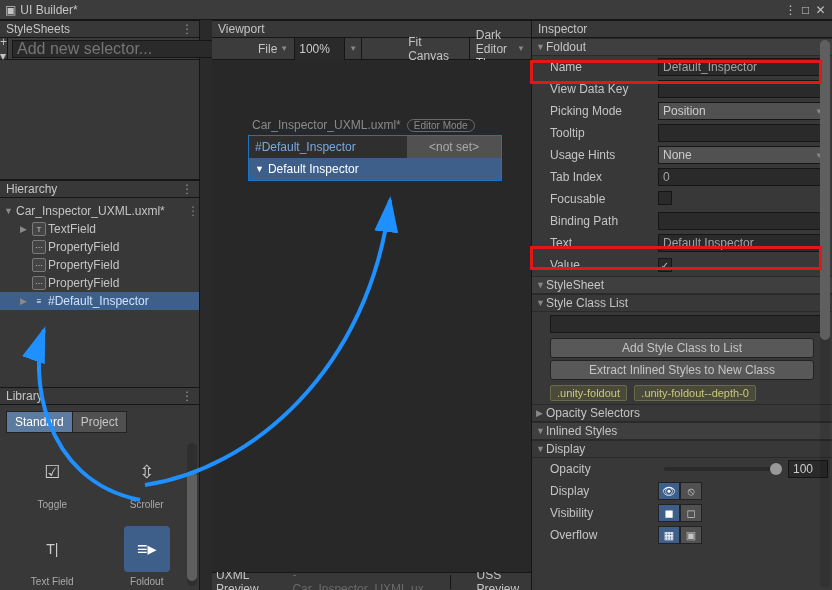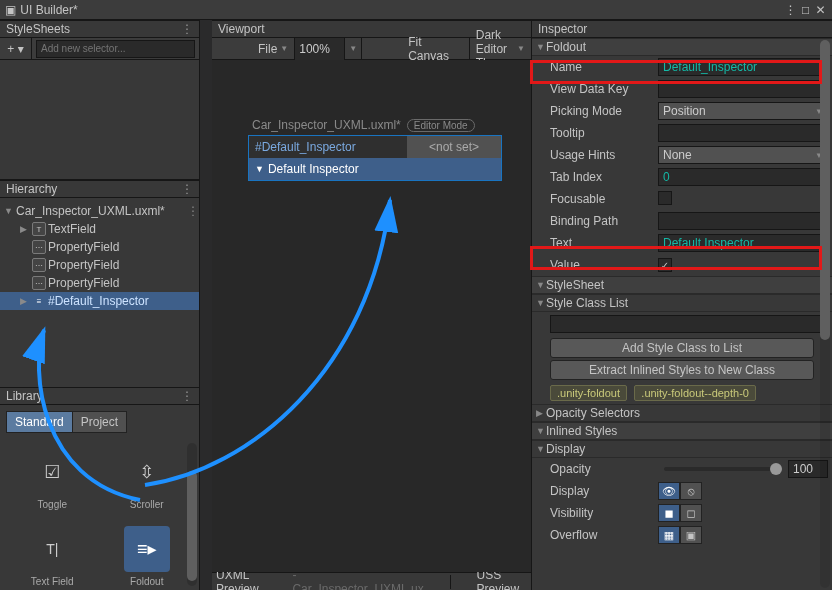--- a/index.html
+++ b/index.html
@@ -11,21 +11,21 @@
   .main { display: flex; height: 570px; }
 
   
   .leftcol { width: 200px; display: flex; flex-direction: column; border-right: 1px solid #161616; }
   .pane-header { background: #383838; height: 18px; padding: 2px 6px; display: flex; align-items: center; border-bottom: 1px solid #161616; border-top: 1px solid #161616; }
   .pane-header .label { flex: 1; }
   .pane-header .more { color: #999; }
 
   .stylesheets-toolbar { display: flex; align-items:center; border-bottom: 1px solid #161616; height: 22px; background:#3c3c3c; }
   .addbtn { width: 32px; height: 22px; display: flex; align-items: center; justify-content: center; border-right:1px solid #161616; }
-  .selector-input { flex:1; background:#2a2a2a; border:1px solid #161616; height:18px; padding:0 4px; color:#888; margin:0 4px; font-size:10px;}
+  .selector-input { flex:1; background:#2a2a2a; border:1px solid #161616; height:18px; padding:0 4px; color:#888; margin:0 4px; font-size:16px;}
   .stylesheets-body { height: 120px; background:#383838; border-bottom:1px solid #161616;}
 
   .hierarchy-body { flex:1; background:#383838; }
   .tree-root { padding:4px 0 0 0;}
   .tree-row { display:flex; align-items:center; height:18px; padding-left:4px; gap:2px;}
   .tree-row.indent1 { padding-left: 20px;}
   .tree-row.sel { background:#3e5f8a; color:#fff;}
   .foldout-tri { width:10px; color:#8a8a8a; font-size:9px;}
   .type-icon { width:14px; height:14px; display:inline-flex; align-items:center; justify-content:center; border:1px solid #7a7a7a; border-radius:2px; font-size:8px; background:#444;}
   .foldout-icon { width:14px; height:14px; display:inline-flex; align-items:center; justify-content:center; font-size:8px;}
@@ -71,21 +71,21 @@
   .rightcol { width:300px; display:flex; flex-direction:column; background:#383838;}
   .insp-body { flex:1; overflow-y:auto; position:relative;}
   .insp-scroll { position:absolute; right:2px; top:2px; bottom:2px; width:10px; background:rgba(0,0,0,0.1); border-radius:5px;}
   .insp-sthumb { position:absolute; left:0; right:0; top:0; height:300px; background:#5f5f5f; border-radius:5px;}
   .insp-header { height:18px; background:#3f3f3f; display:flex; align-items:center; padding:0 4px; border-top:1px solid #2a2a2a; border-bottom:1px solid #2a2a2a;}
   .insp-header .tri { font-size:9px; width:10px; color:#888;}
   .insp-header.sub { background:#383838;}
   .insp-row { display:flex; align-items:center; padding:2px 4px 2px 18px; height:22px;}
   .insp-row .lab { flex:0 0 108px;}
   .insp-row .val { flex:1;}
-  .insp-field { width:100%; height:18px; background:#2a2a2a; border:1px solid #161616; color:#14b8a6; padding:0 4px; font-size:12px;}
+  .insp-field { width:100%; height:18px; background:#2a2a2a; border:1px solid #161616; color:#a3a3a3; padding:0 4px; font-size:12px;}
   .insp-dd { width:100%; height:18px; background:#515151; border:1px solid #161616; color:#ccc; padding:0 4px; display:flex; align-items:center;}
   .insp-dd .arrow { margin-left:auto; font-size:8px; color:#888;}
   .insp-check { width:14px; height:14px; background:#2a2a2a; border:1px solid #161616; display:inline-flex; align-items:center; justify-content:center; font-size:10px;}
   .insp-btn { height:20px; background:#585858; border:1px solid #222; border-radius:3px; display:flex; align-items:center; justify-content:center; margin:2px 18px;}
   .class-chip { display:inline-block; background:#4a4a3a; border:1px solid #6a6a4a; color:#c9c97a; padding:0 6px; height:16px; border-radius:2px; margin-right:4px; font-size:11px; line-height:15px;}
   .chips-row { padding:3px 18px 3px 18px;}
 
   .red-box { position:absolute; border:3px solid #e21818; pointer-events:none;}
   .red1 { left:530px; top:60px; width:292px; height:24px;}
   .red2 { left:530px; top:246px; width:292px; height:24px;}

